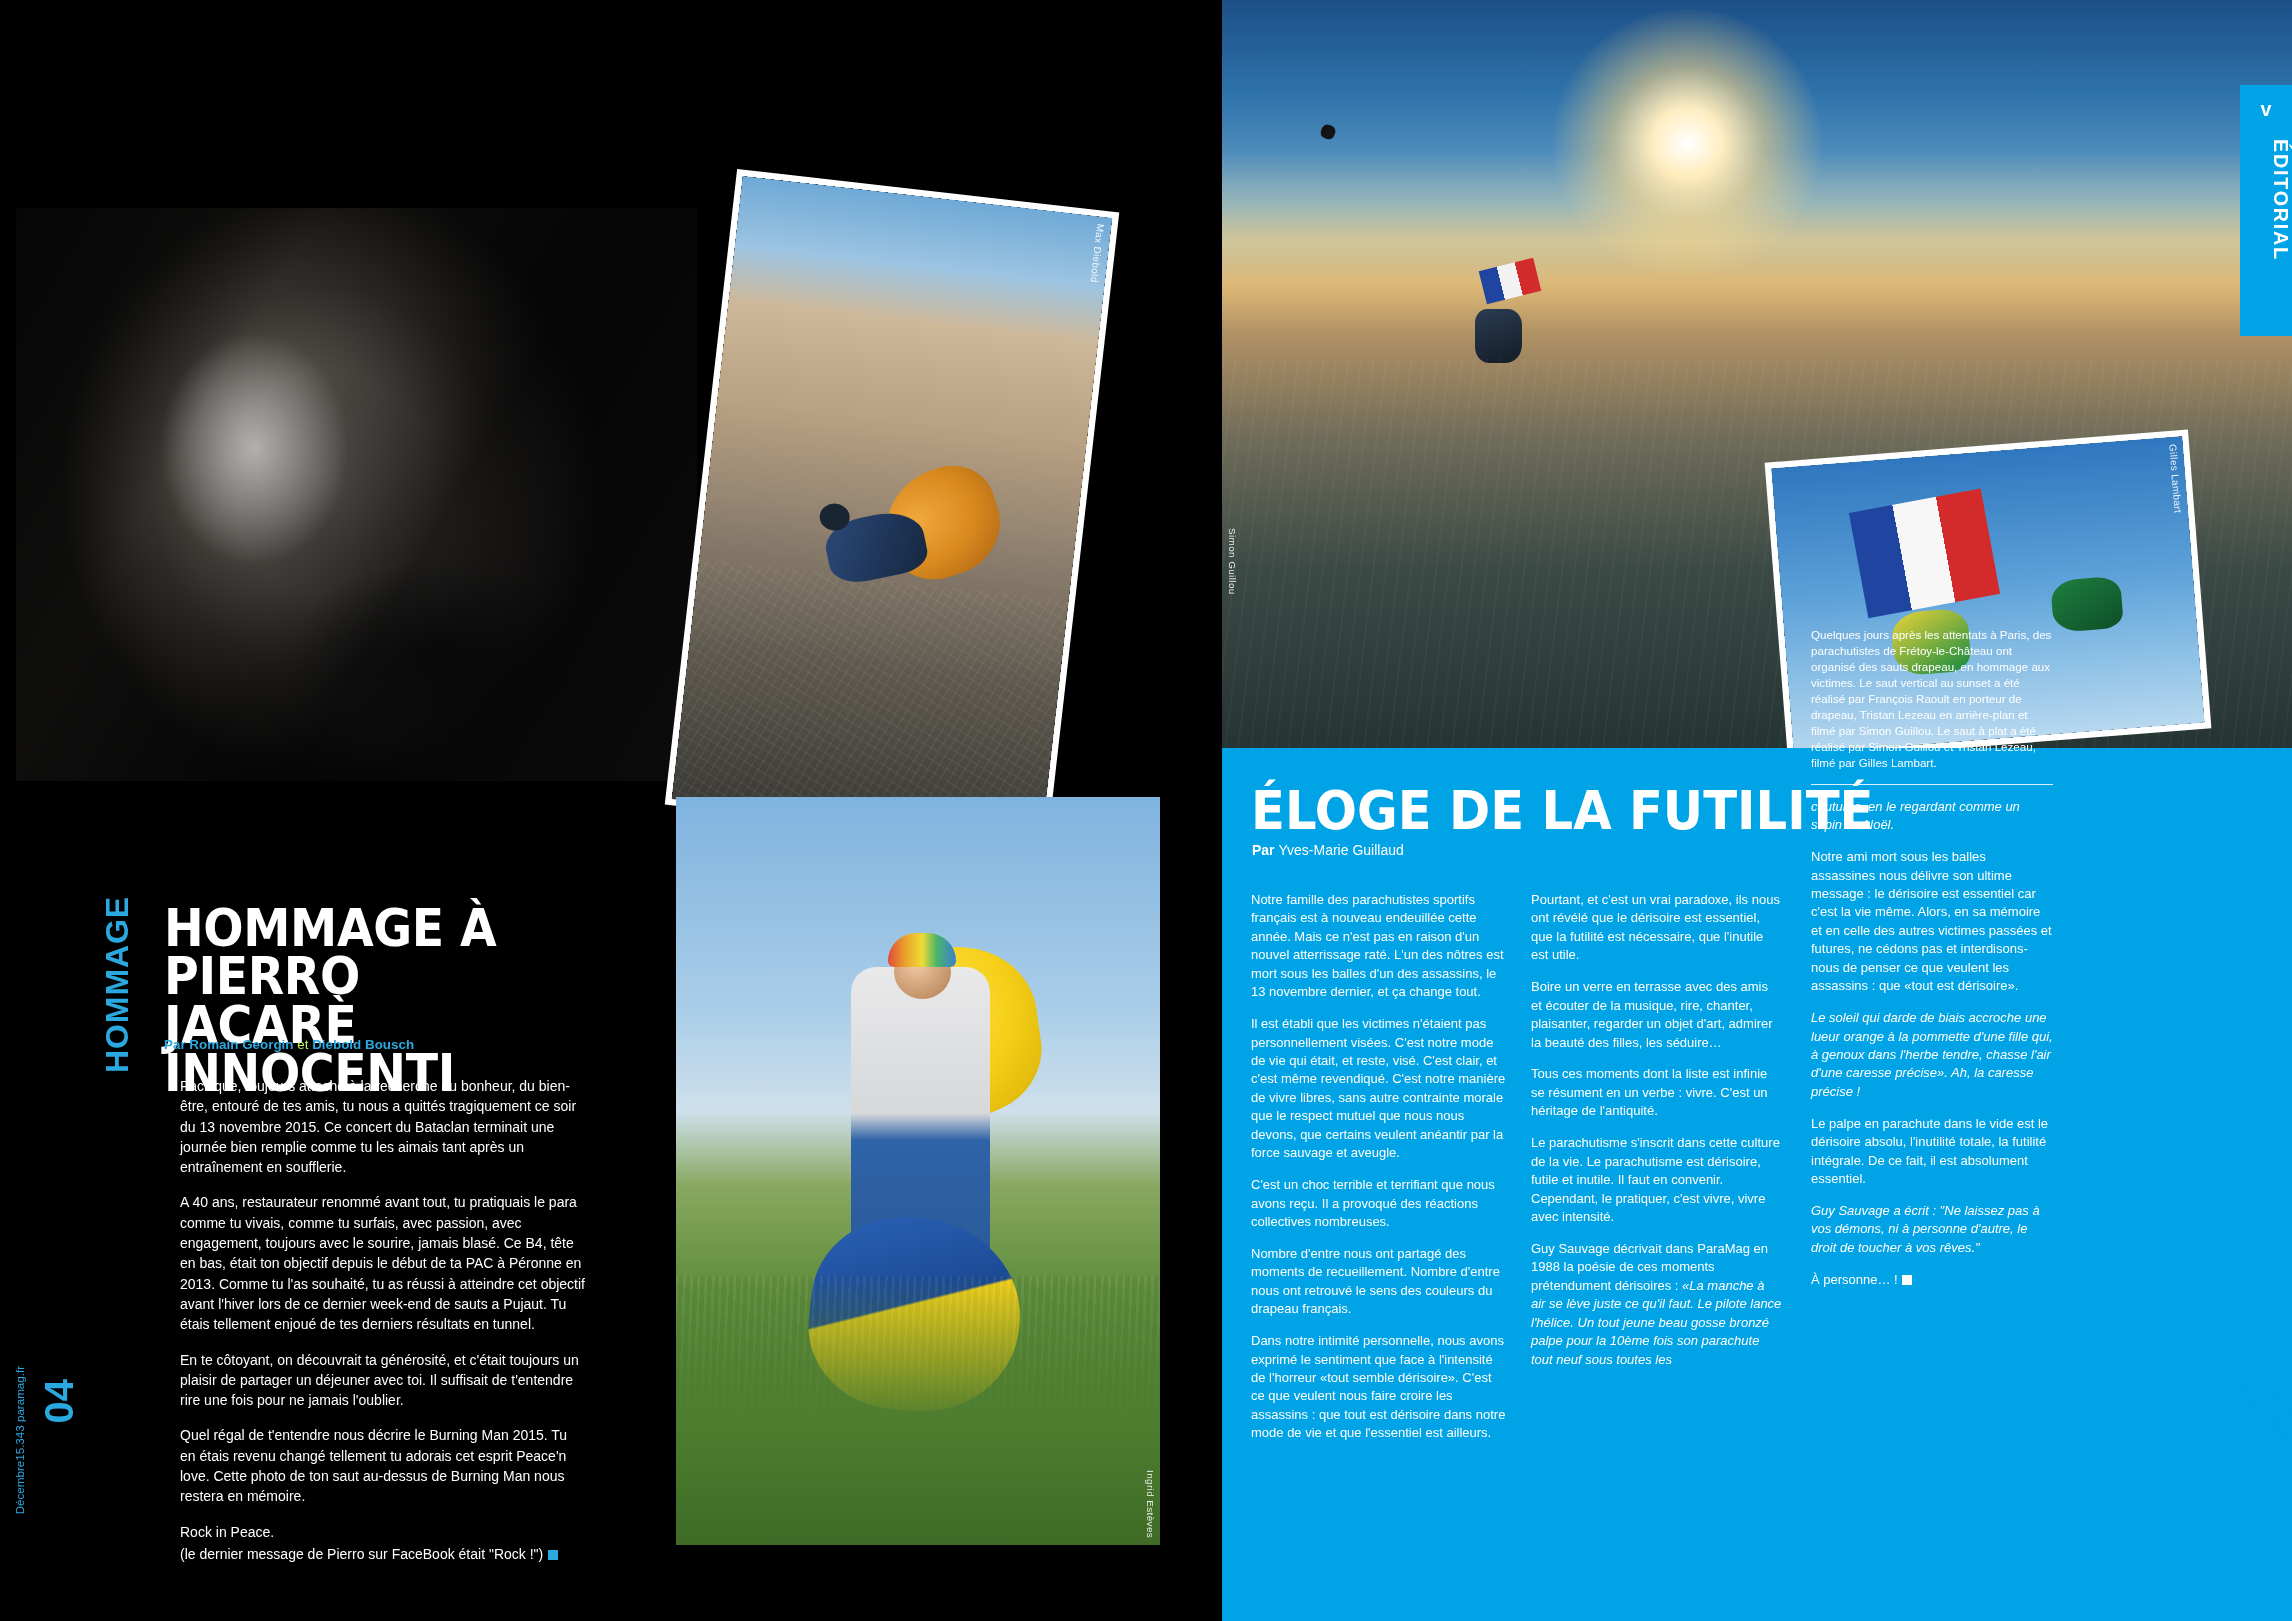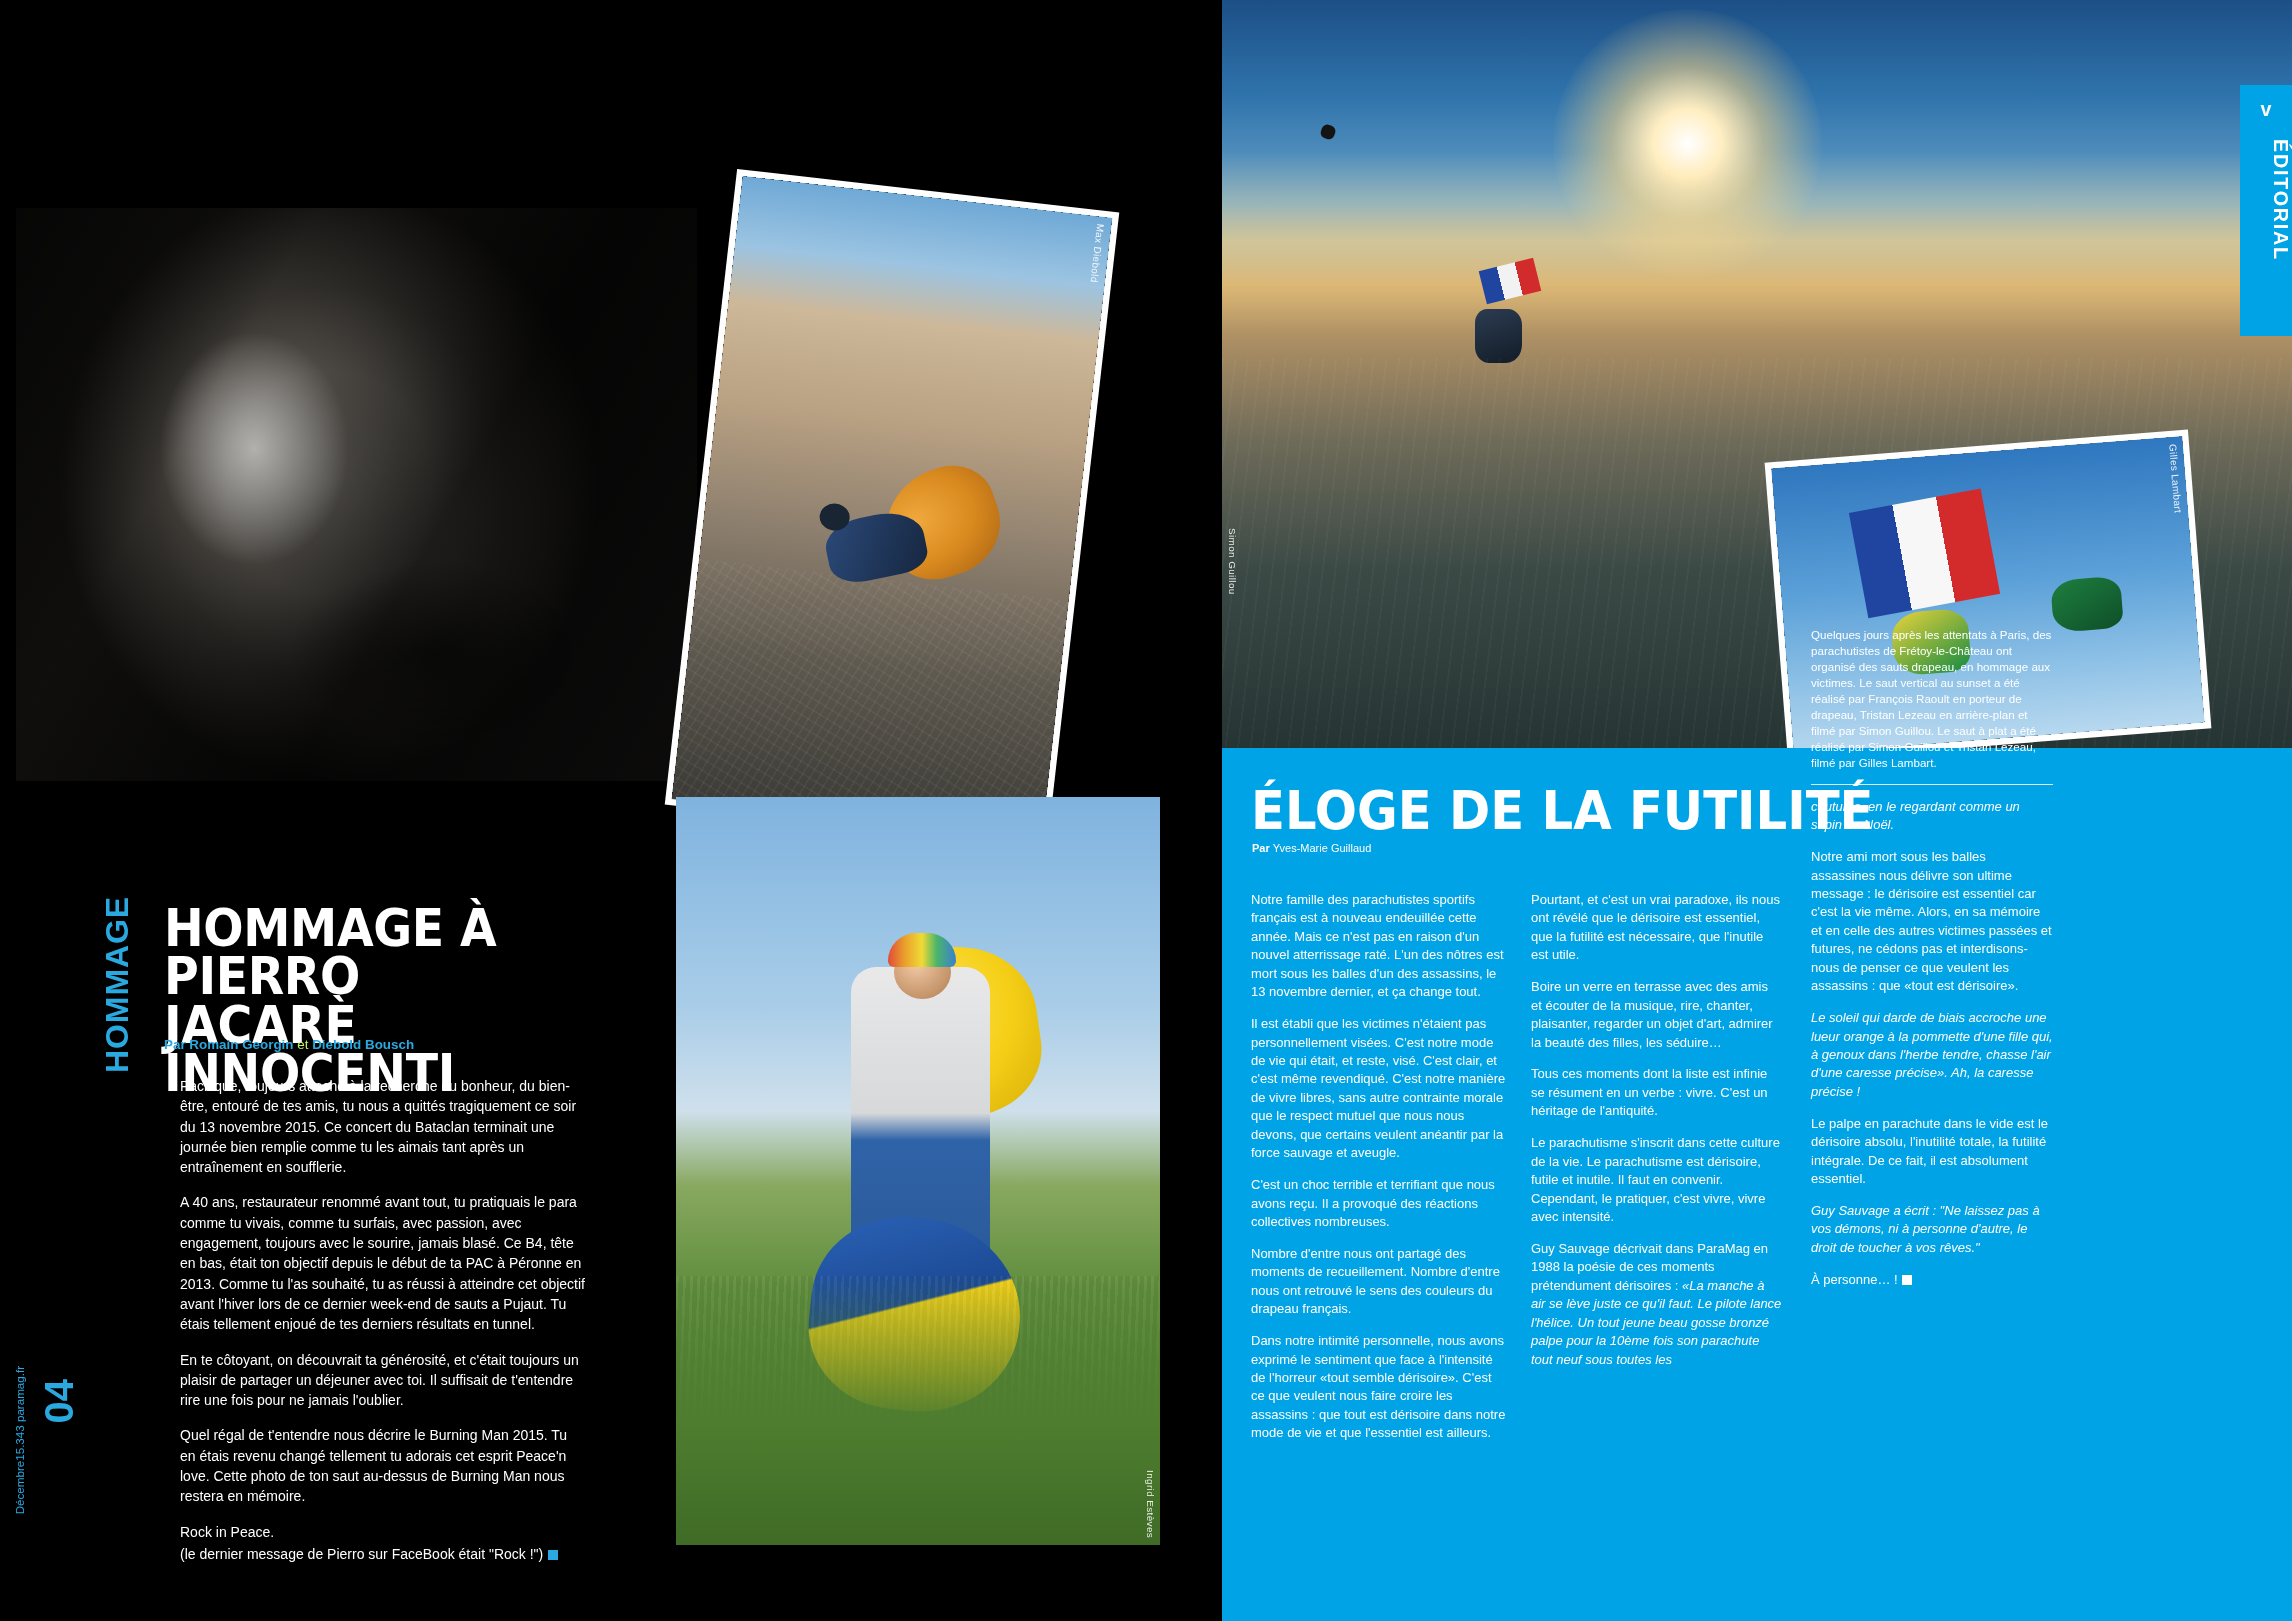--- a/index.html
+++ b/index.html
@@ -93,21 +93,21 @@
   .inset .iflag{position:absolute;left:79px;top:43px;width:134px;height:107px;
      background:linear-gradient(90deg,#1f45a0 33%,#f7f7f7 33% 66%,#d32b2b 66%);transform:rotate(-6deg);}
   .inset .ijump1{position:absolute;left:107px;top:154px;width:77px;height:63px;
      background:linear-gradient(150deg,#e8d33a,#158a42);border-radius:40% 35% 30% 40%;}
   .inset .ijump2{position:absolute;left:269px;top:134px;width:70px;height:52px;
      background:linear-gradient(150deg,#1d7f3f,#0f4e28);border-radius:40% 35% 30% 40%;}
 
   .blue-block{position:absolute;left:0;top:748px;width:1070px;height:873px;background:#00a3e5;}
   .elo-title{position:absolute;left:29px;top:31px;color:#ffffff;font-weight:bold;font-size:54px;
      letter-spacing:0px;font-family:"DejaVu Sans",sans-serif;transform:scaleX(.92);transform-origin:left top;}
-  .elo-by{position:absolute;left:30px;top:94px;color:#ffffff;font-size:11px;font-weight:bold;}
+  .elo-by{position:absolute;left:30px;top:94px;color:#ffffff;font-size:14px;font-weight:bold;}
   .elo-by em{font-style:normal;font-weight:normal;}
   .rcol{position:absolute;color:#ffffff;font-size:13px;line-height:1.42;}
   .rcol p{margin:0 0 13.4px 0;}
   .rcol i{font-style:italic;}
   .rule{border:0;border-top:0.9px solid rgba(255,255,255,.85);margin:12.5px 0 12.5px 0;}
   .intro-note{font-size:11.6px;line-height:1.38;}
 
   .edito-tab{position:absolute;left:1018px;top:85px;width:52px;height:251px;background:#00a3e5;}
   .edito-tab .chev{position:absolute;left:0;top:12.5px;width:52px;text-align:center;color:#ffffff;font-size:19.7px;font-weight:bold;}
   .edito-tab .lbl{position:absolute;left:0;top:54px;width:52px;text-align:center;color:#ffffff;

